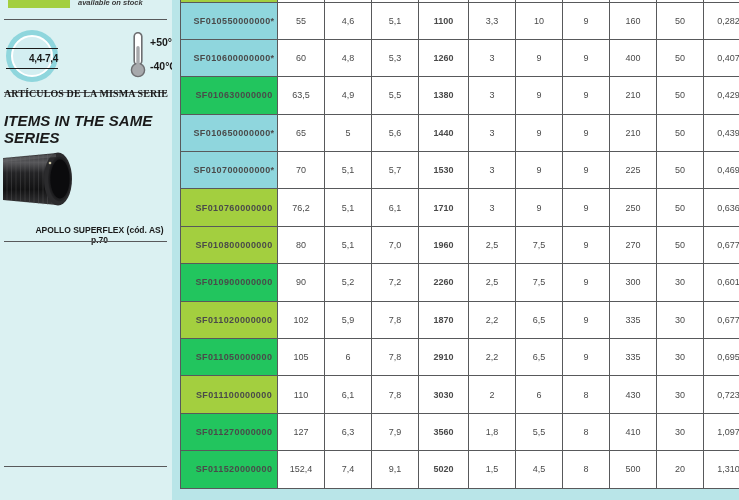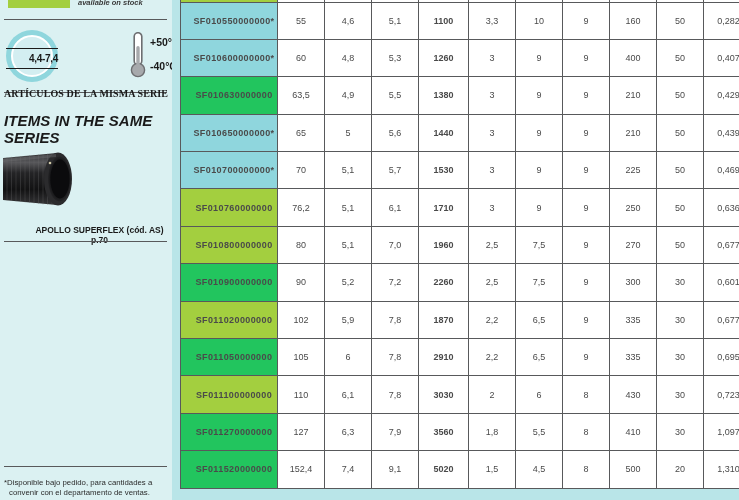--- a/index.html
+++ b/index.html
@@ -261,24 +261,20 @@
       <ellipse cx="116" cy="70" rx="19" ry="39" fill="#0b0b0d"></ellipse>
       <circle cx="96" cy="38" r="2.6" fill="#cfc9a8"></circle>
       <path d="M2 30 L108 20 L108 26 L2 36 Z" fill="#7a7a7d" opacity="0.35"></path>
     </svg>
 
     <div class="prod-caption">APOLLO SUPERFLEX  (cód. AS) p.70</div>
 
     <div class="divider" id="div-3"></div>
     <div class="divider" id="div-4"></div>
 
-    <div class="footnote">
-      <span>*Disponible bajo pedido, para cantidades a</span>
-      <span class="fn2">convenir con el departamento de ventas.</span>
-    </div>
   </aside>
 
   <section id="table-area">
     <table class="spec">
       <colgroup>
         <col class="w-code">
           <col class="w-num">
           <col class="w-num">
           <col class="w-num">
         <col class="w-numw">

